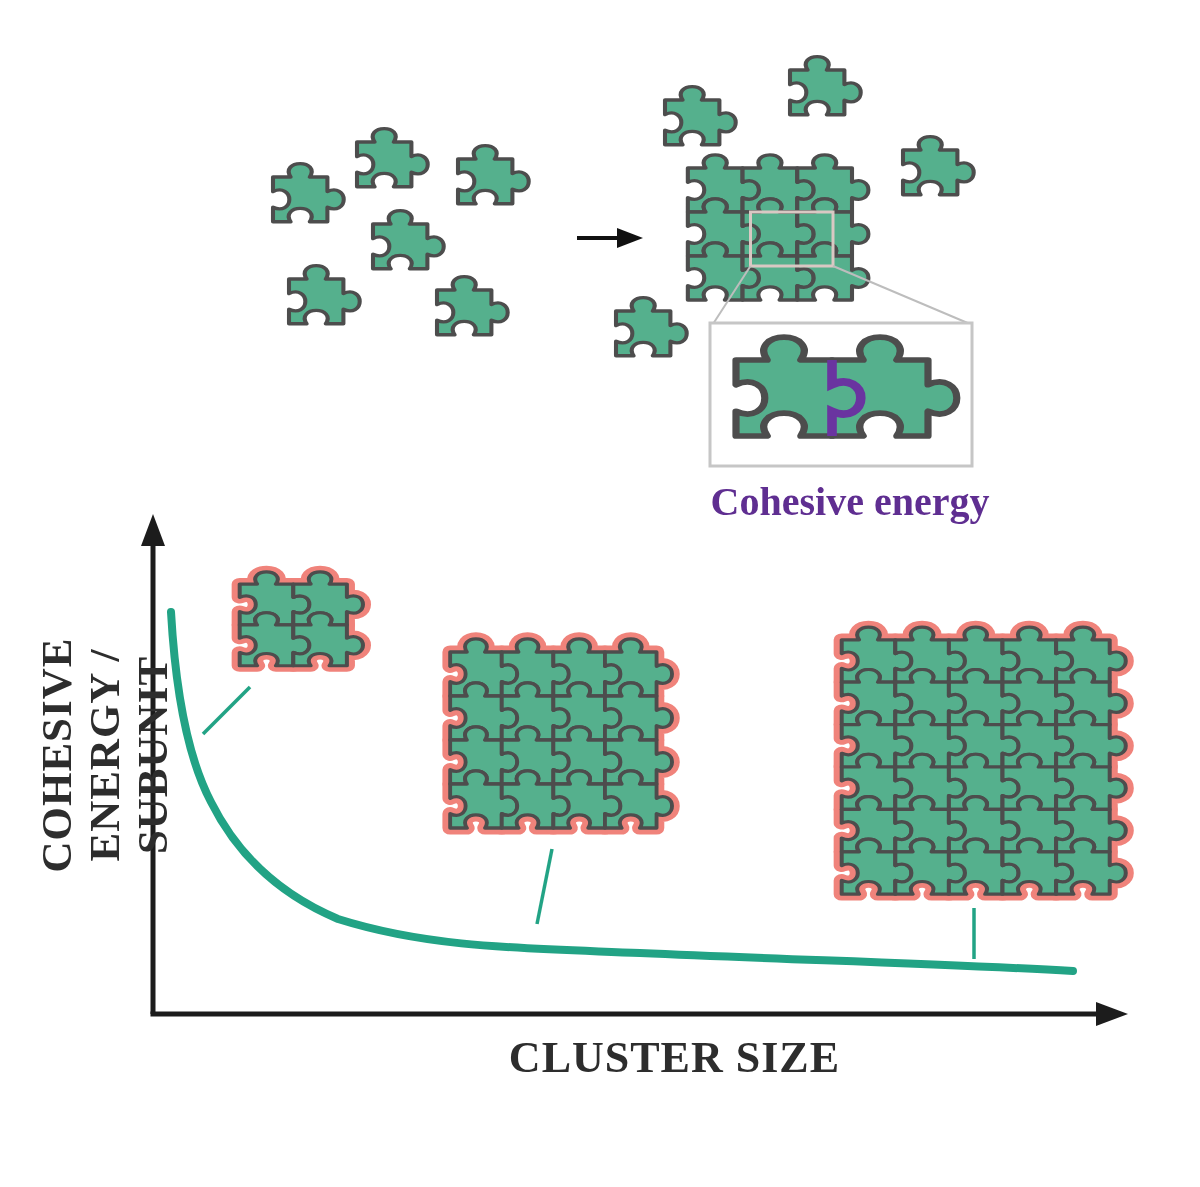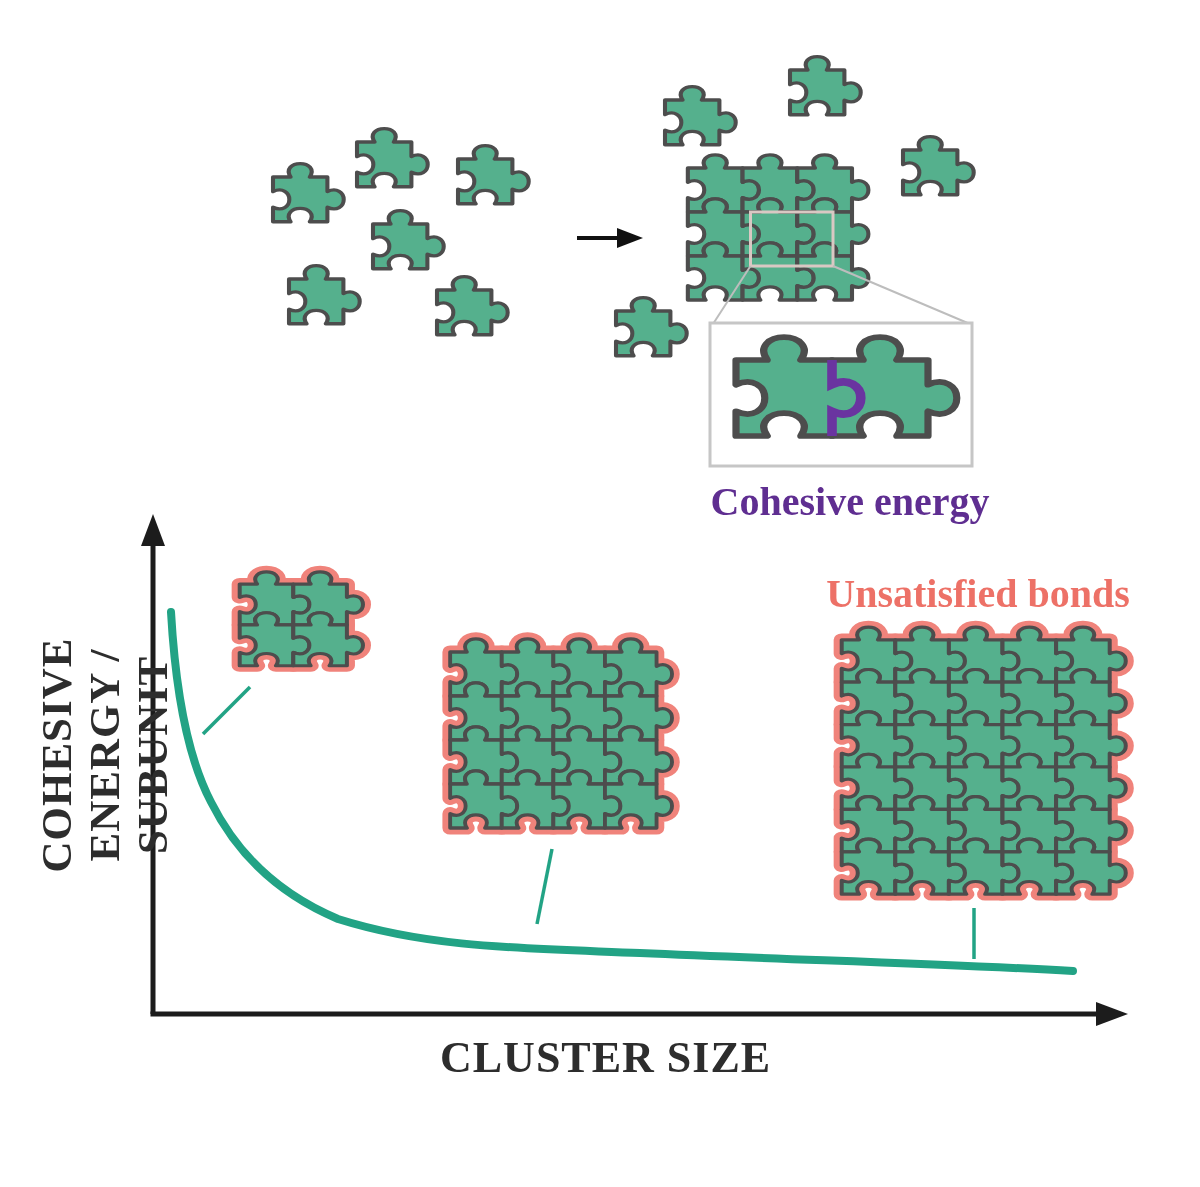--- a/index.html
+++ b/index.html
@@ -26,21 +26,21 @@
   
   .lbl{position:absolute;white-space:nowrap;}
   .cohesive-lbl{left:690px;top:478px;width:320px;text-align:center;font-size:40px;color:#5f2e91;}
   .unsat-lbl{left:798px;top:570px;width:360px;text-align:center;font-size:40px;color:#ed7167;}
   .ylab{
     position:absolute;left:-112px;top:700px;width:400px;height:110px;
     text-align:center;font-size:43px;line-height:1.12;color:#2d2d2d;
     letter-spacing:1px;transform:rotate(-90deg);
   }
   .xlab{
-    position:absolute;left:440px;top:1032px;width:400px;text-align:left;
+    position:absolute;left:440px;top:1032px;width:400px;text-align:right;
     font-size:44px;color:#2d2d2d;letter-spacing:1px;
   }
 </style>
 </head>
 <body>
 
 <div class="canvas">
 
   <svg class="scene" width="1200" height="1187" viewBox="0 0 1200 1187" xmlns="http://www.w3.org/2000/svg" xmlns:xlink="http://www.w3.org/1999/xlink">
 
@@ -212,19 +212,18 @@
         <use href="#jig" xlink:href="#jig" x="240" y="400" class="jig-piece"></use>
         <use href="#jig" xlink:href="#jig" x="320" y="400" class="jig-piece"></use>
       </g>
 
     <line class="callout" x1="250" y1="687" x2="203" y2="734"></line>
     <line class="callout" x1="552" y1="849" x2="537" y2="924"></line>
     <line class="callout" x1="974" y1="908" x2="974" y2="959"></line>
   </svg>
 
   <div class="lbl cohesive-lbl">Cohesive energy</div>
-  <div class="lbl unsat-lbl">Unsatisfied bonds</div>
   <div class="ylab">
     <div>COHESIVE</div>
     <div>ENERGY / SUBUNIT</div>
   </div>
   <div class="xlab">CLUSTER SIZE</div>
 </div>
 
 </body></html>

